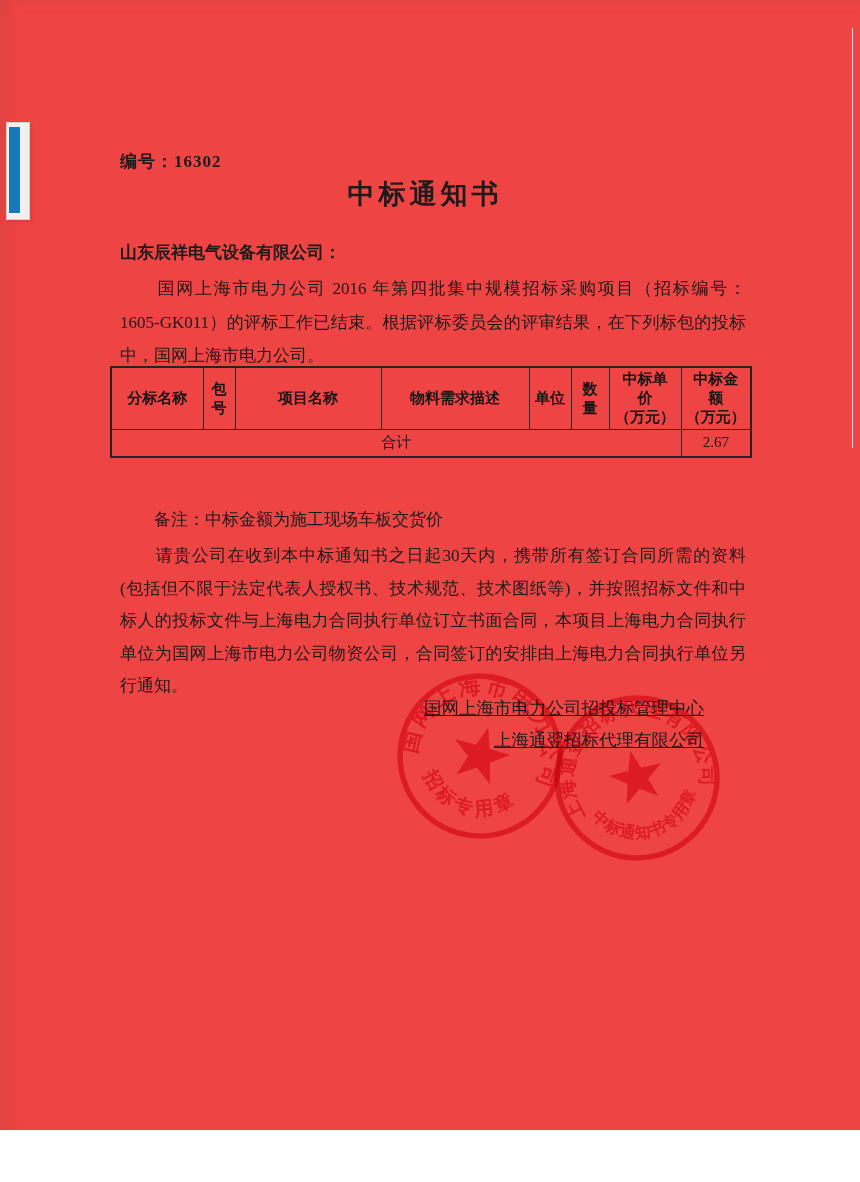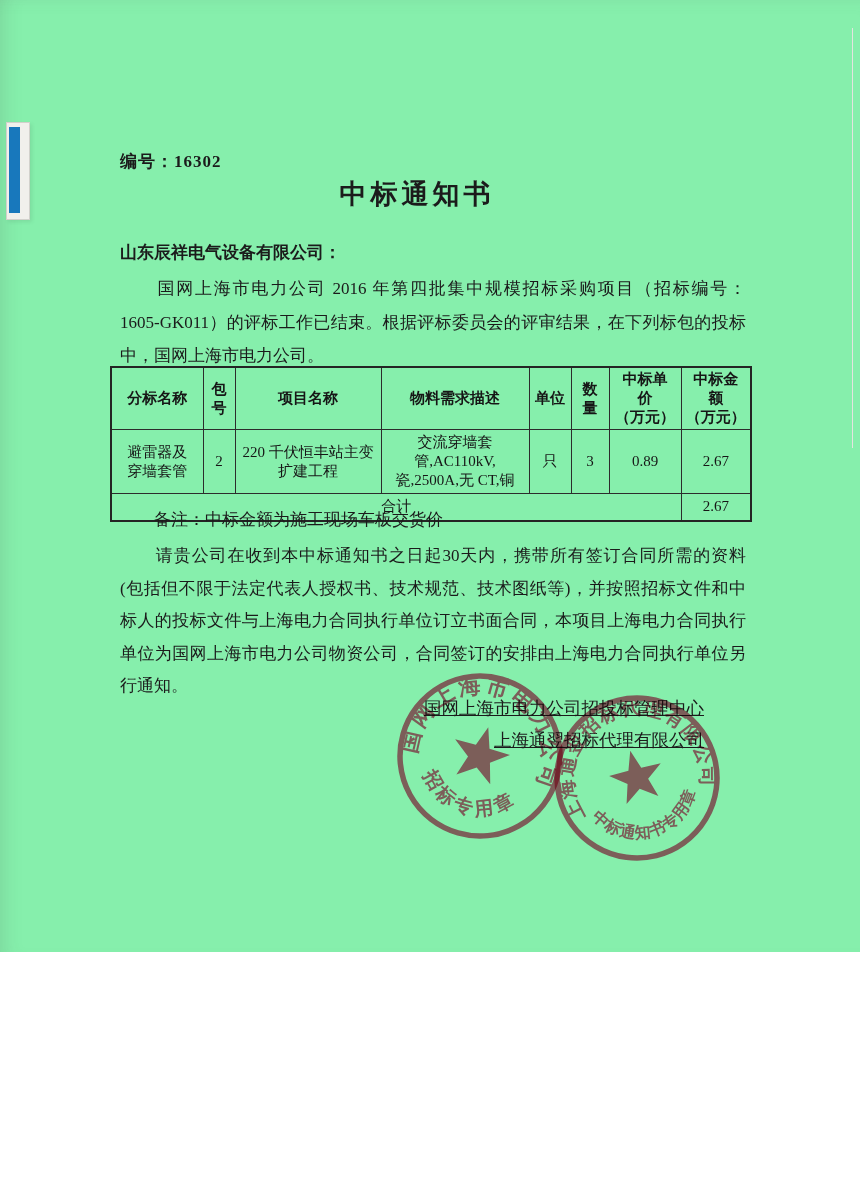--- a/index.html
+++ b/index.html
@@ -1,31 +1,31 @@
 <!DOCTYPE html>
 <html><head>
 <meta charset="utf-8">
 <style>
   html,body { margin:0; padding:0; background:#ffffff; }
   .page {
-    position:relative; width:860px; height:952px;
-    background:#86efac;
+    position:relative; width:860px; height:1130px;
+    background:#ef4444;
     font-family:"Liberation Serif","DejaVu Serif",serif;
     color:#1b1b1b; overflow:hidden;
     box-shadow: inset 18px 0 22px -18px rgba(60,60,60,.18), inset 0 14px 18px -16px rgba(120,120,120,.10);
   }
   .scan-edge-right { position:absolute; right:7px; top:28px; width:1px; height:420px; background:#e4e4e0; }
 
   
   .tab-outer { position:absolute; left:6px; top:122px; width:22px; height:96px;
     background:#f1f0ec; border:1px solid #d2d1cc; box-shadow:2px 2px 4px rgba(0,0,0,.08); }
   .tab-blue { position:absolute; left:2px; top:4px; width:11px; height:86px; }
 
   .docnum { position:absolute; left:120px; top:150px; font-size:17px; font-weight:700; letter-spacing:1px; }
-  .title  { position:absolute; left:104px; top:176px; width:626px; text-align:center;
+  .title  { position:absolute; left:112px; top:176px; width:626px; text-align:center;
             font-size:27px; font-weight:700; letter-spacing:4px; }
   .salutation { position:absolute; left:120px; top:241px; font-size:17px;font-weight:bold; }
 
   .para { position:absolute; left:120px; width:626px; font-size:17px; line-height:33.5px; }
   .para1 { top:272px; }
   .para2 { top:540px; line-height:32.5px; }
   .jline { text-align:justify; text-align-last:justify; }
   .lline { text-align:left; }
 
   .note { position:absolute; left:120px; top:508px; font-size:17px; }
@@ -91,34 +91,20 @@
         <th>单位</th>
         <th>数
 量</th>
         <th>中标单
 价
 （万元）</th>
         <th>中标金
 额
 （万元）</th>
       </tr>
-      <tr class="body">
-        <td>避雷器及
-穿墙套管</td>
-        <td>2</td>
-        <td>220 千伏恒丰站主变
-扩建工程</td>
-        <td>交流穿墙套
-管,AC110kV,
-瓷,2500A,无 CT,铜</td>
-        <td>只</td>
-        <td>3</td>
-        <td>0.89</td>
-        <td>2.67</td>
-      </tr>
       <tr class="total">
         <td colspan="7">合计</td>
         <td>2.67</td>
       </tr>
     </tbody>
   </table>
 
   <div class="note">　　备注：中标金额为施工现场车板交货价</div>
 
   <div class="para para2">

